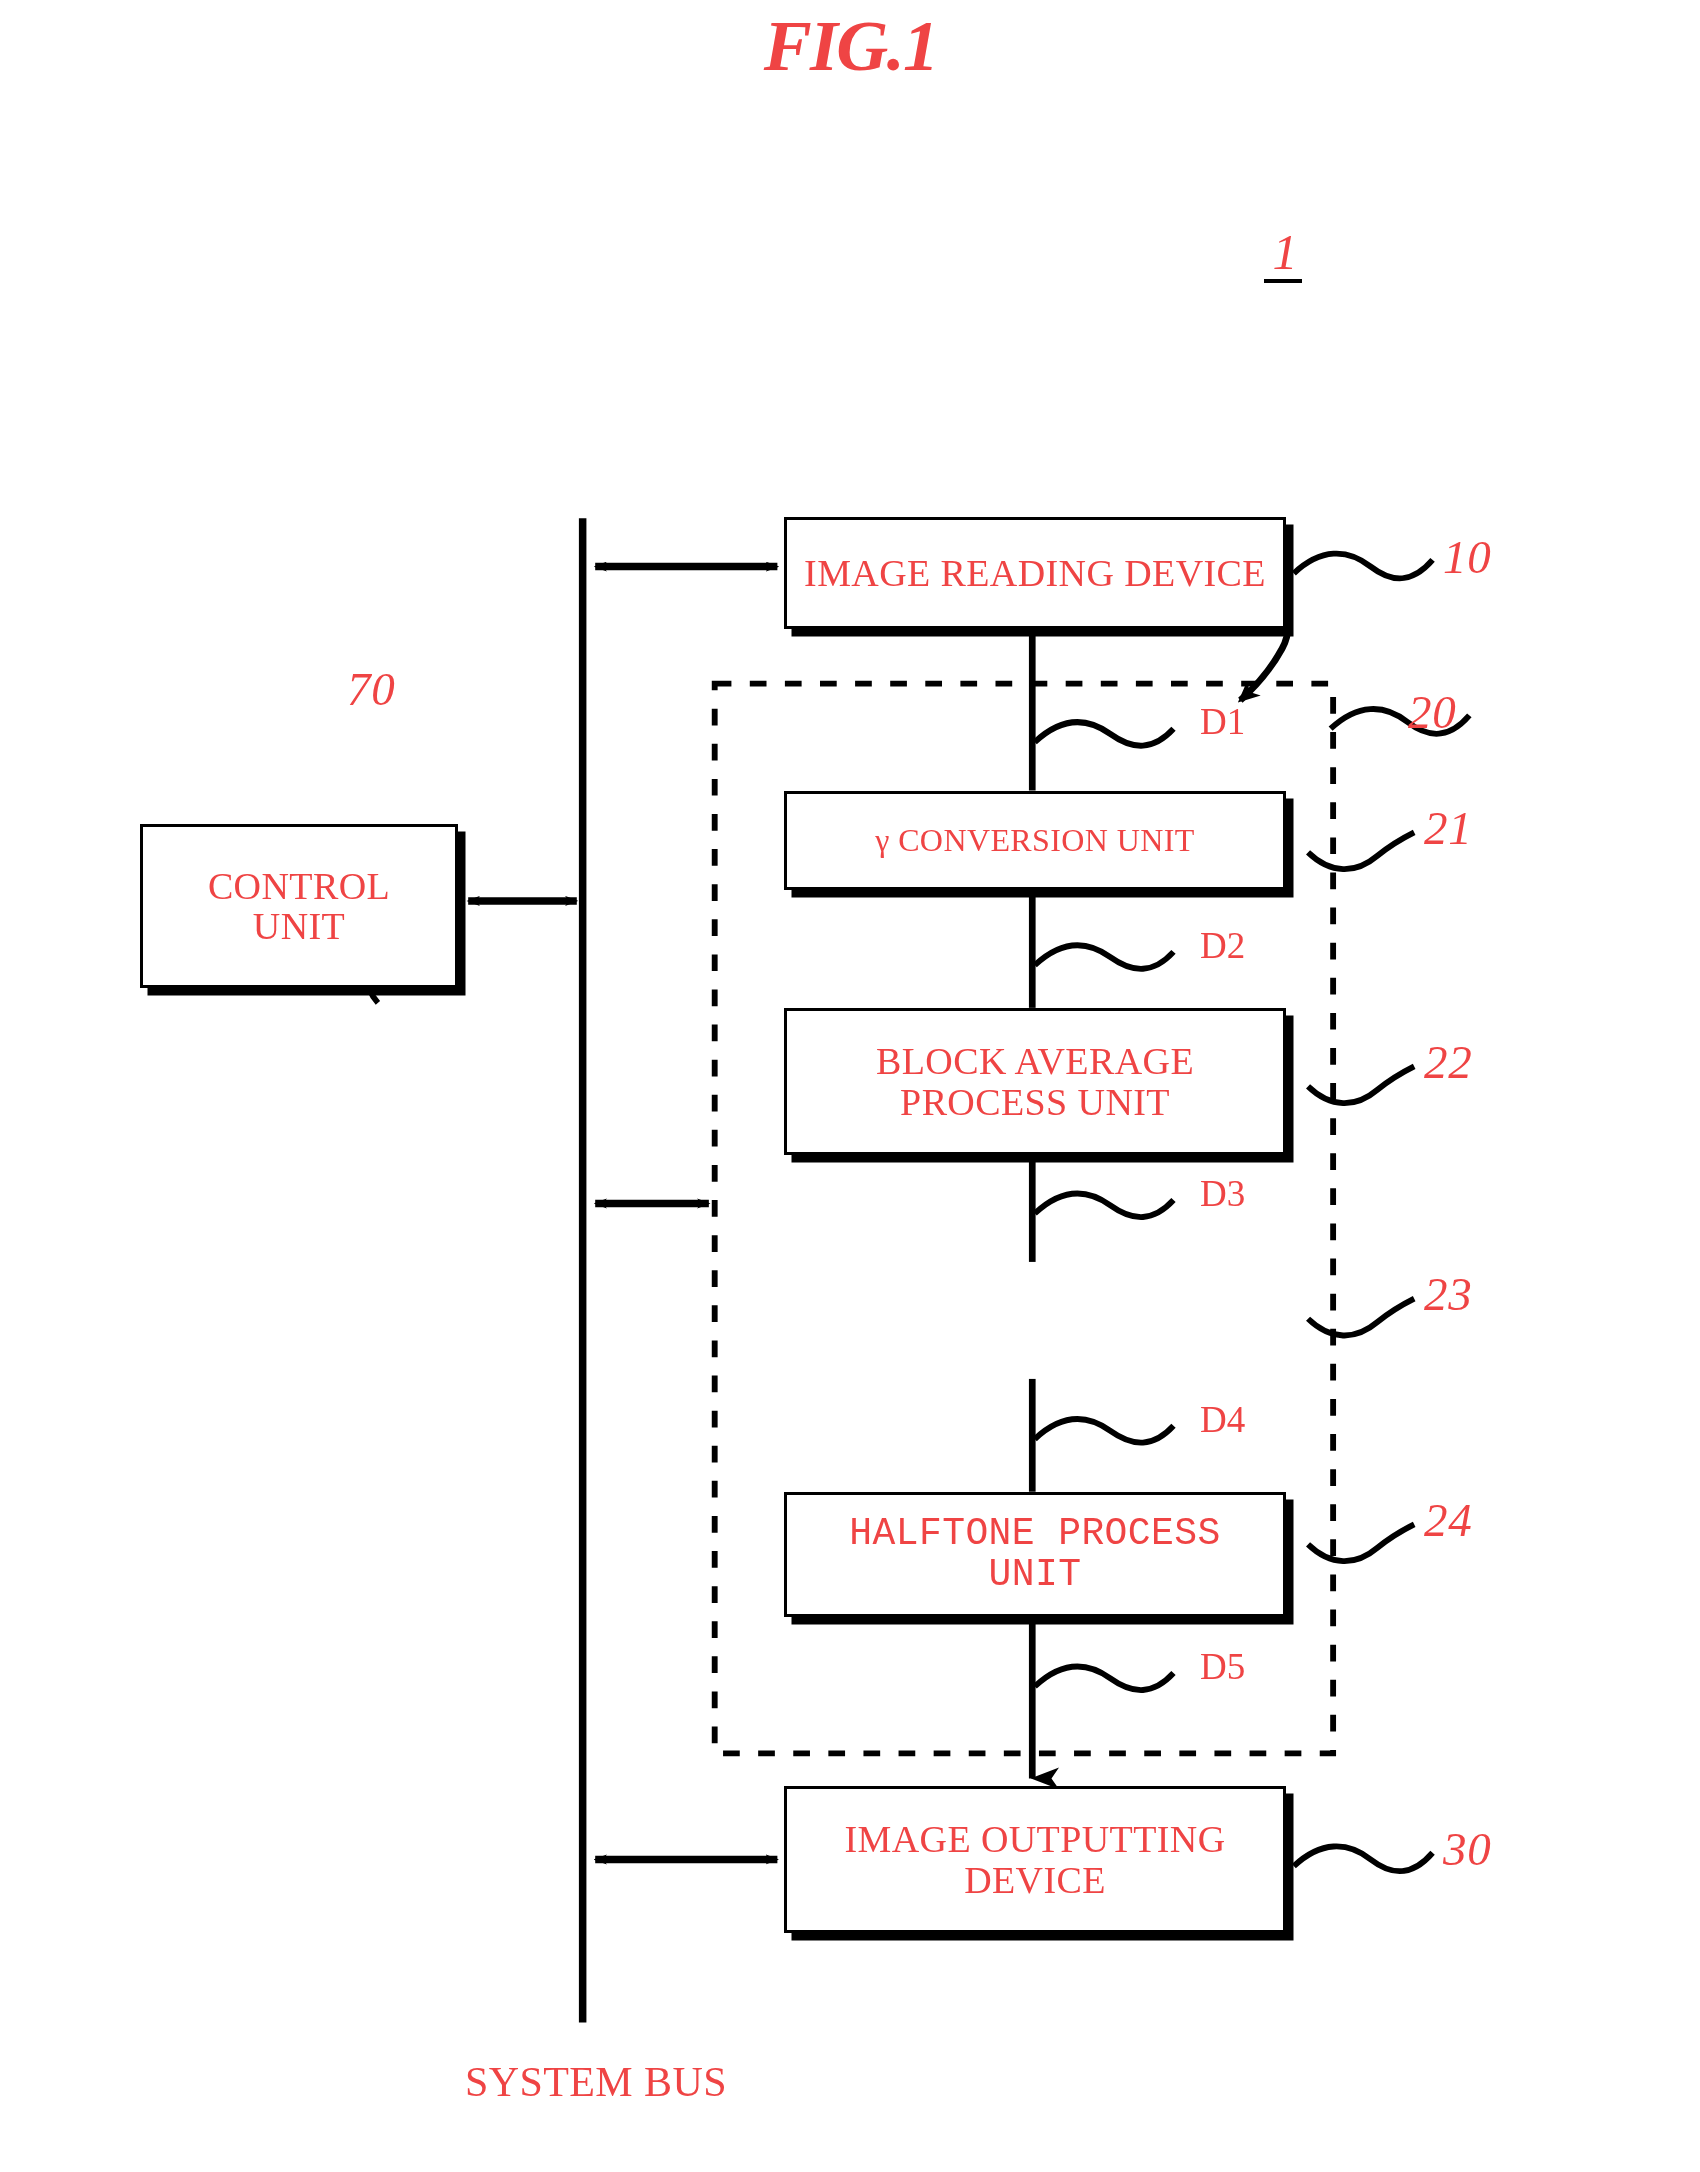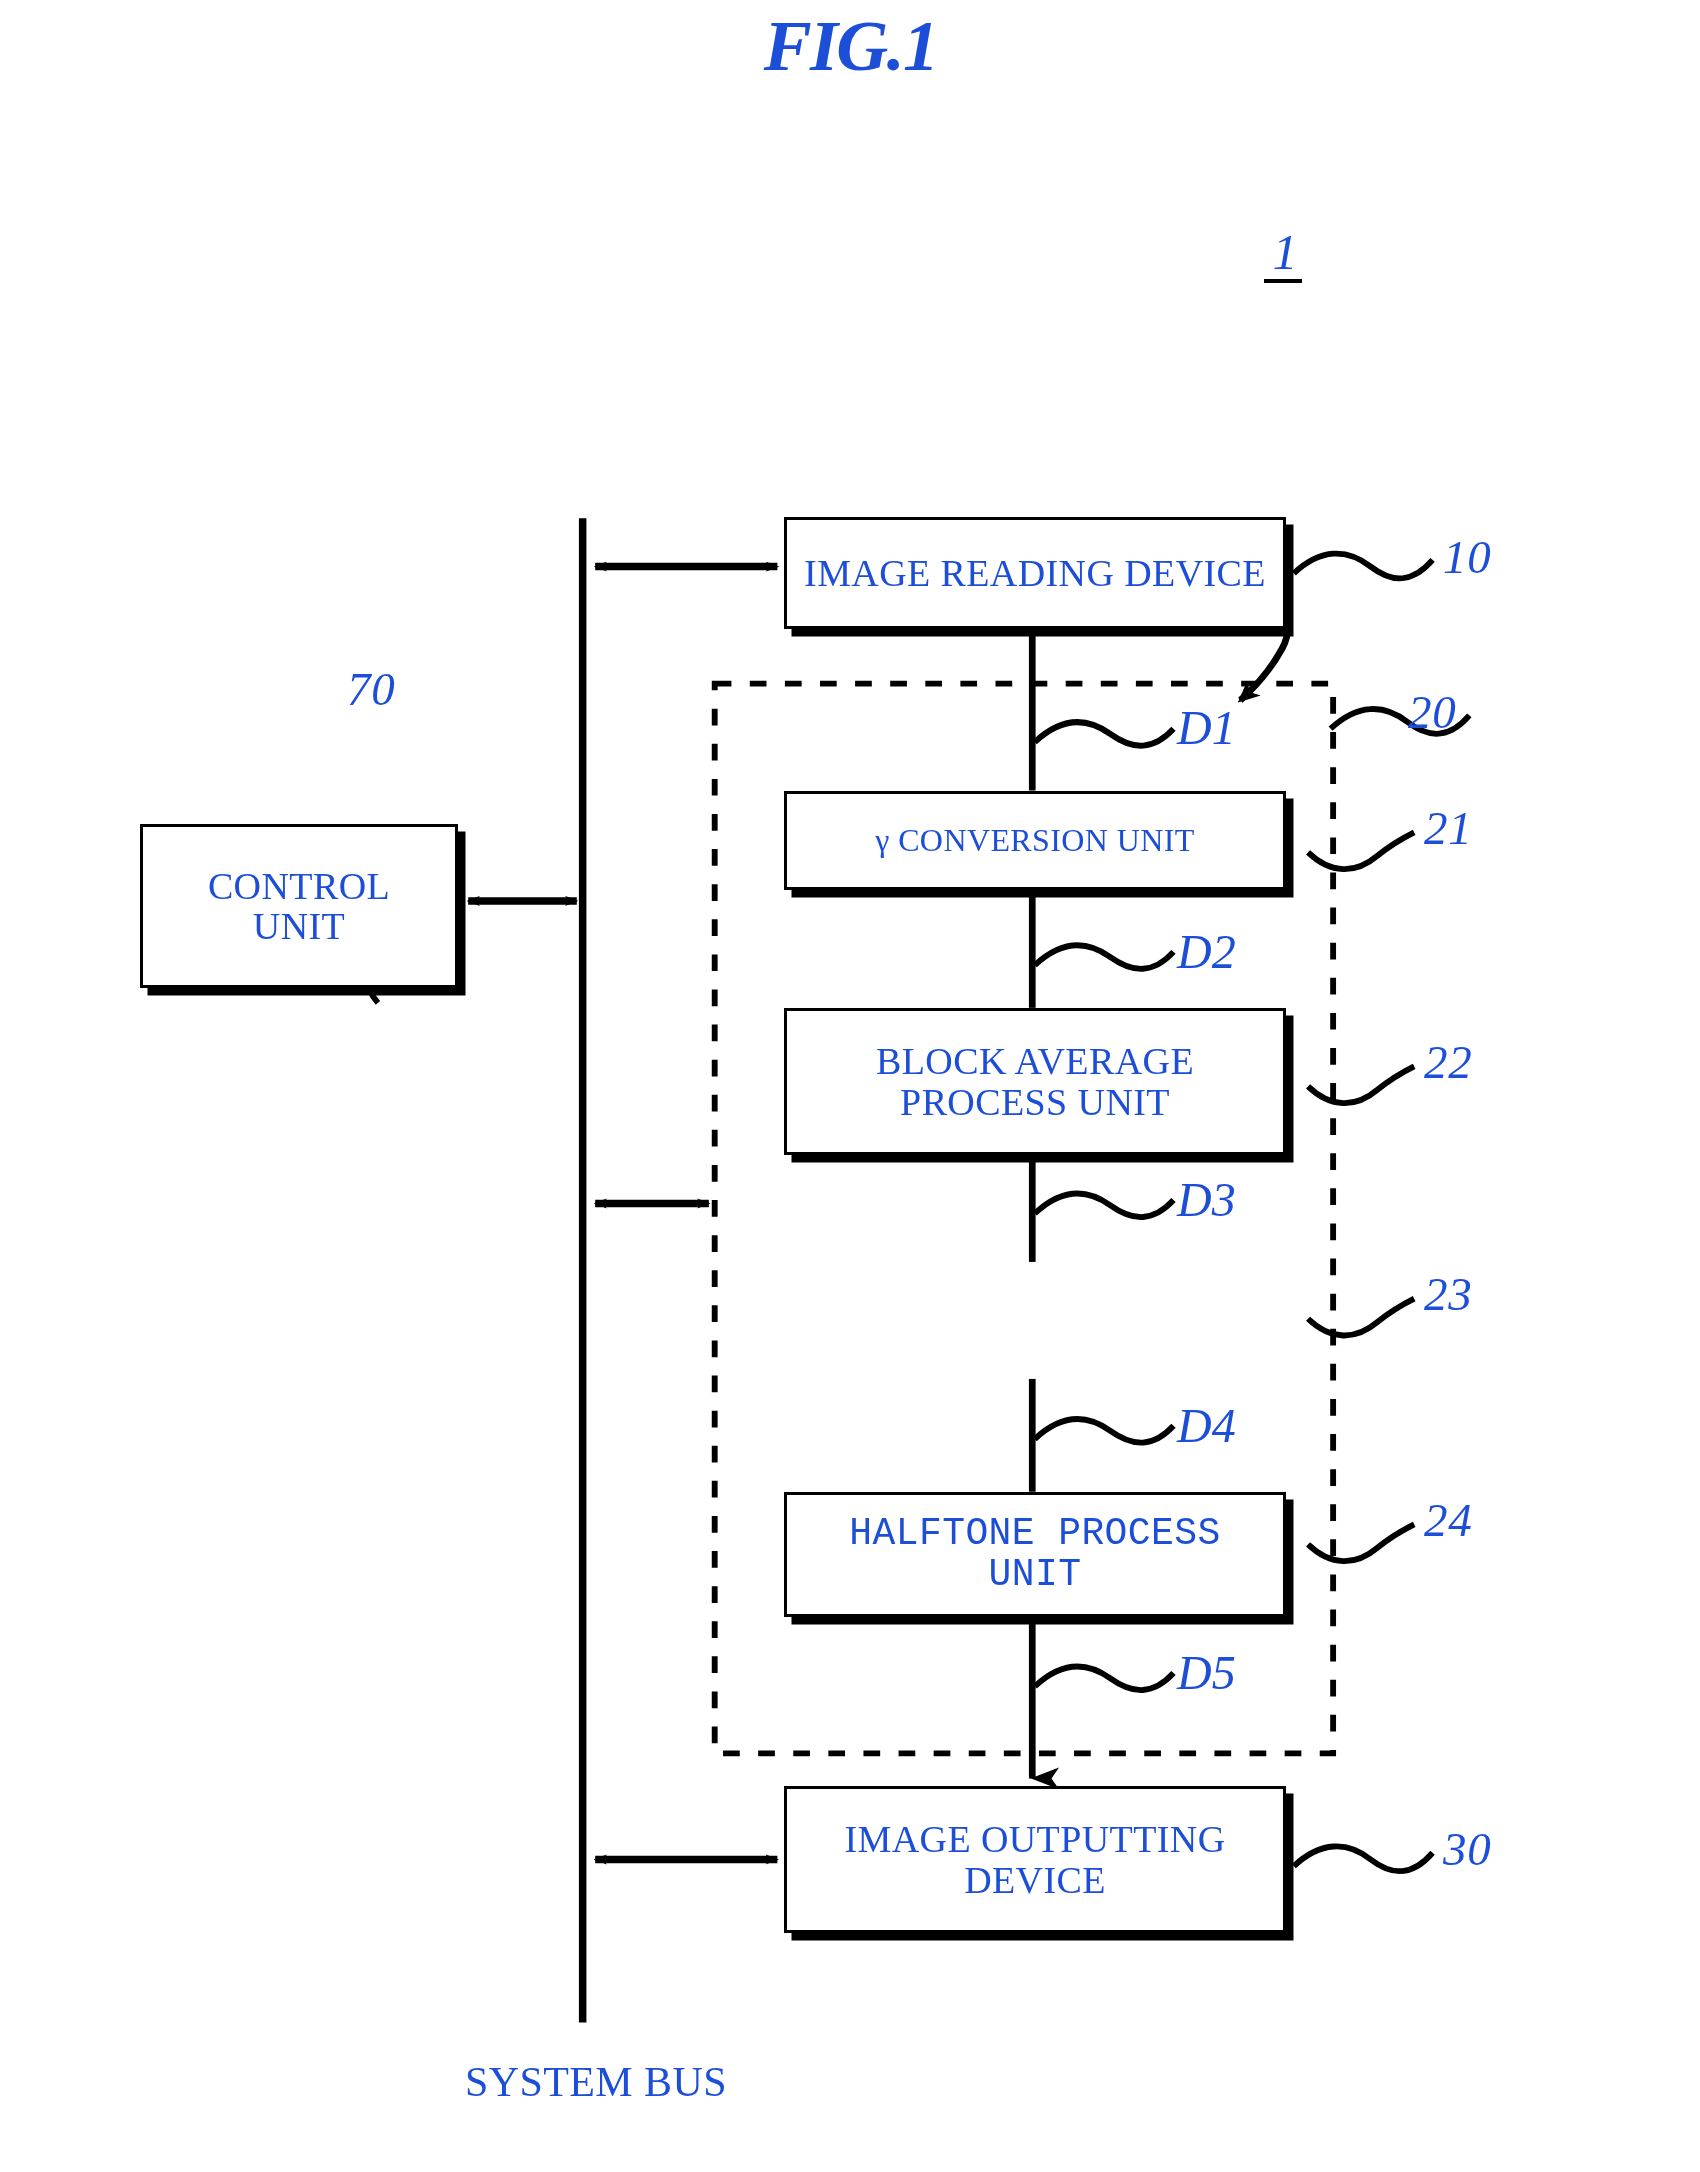--- a/index.html
+++ b/index.html
@@ -6,21 +6,21 @@
     margin: 0;
     padding: 0;
     background: #ffffff;
   }
   #page {
     position: relative;
     width: 1701px;
     height: 2172px;
     background: #ffffff;
     font-family: "Liberation Serif", "DejaVu Serif", serif;
-    color: #1d4ed8;
+    color: #ef4444;
     overflow: hidden;
   }
   #fig-title {
     position: absolute;
     left: 0;
     top: 5px;
     width: 1701px;
     text-align: center;
     font-family: "Liberation Serif", "DejaVu Serif", serif;
     font-weight: bold;
@@ -58,24 +58,24 @@
   .ref-num {
     position: absolute;
     font-style: italic;
     font-size: 47px;
     font-family: "Liberation Serif", "DejaVu Serif", serif;
     white-space: nowrap;
     letter-spacing: 0.8px;
   }
   .data-num {
     position: absolute;
-    font-style: italic;
-    font-size: 48px;
+    font-size: 37px;
     font-family: "Liberation Serif", "DejaVu Serif", serif;
     white-space: nowrap;
+    margin-left: 23px;
   }
   .ref-one {
     position: absolute;
     font-style: italic;
     font-size: 50px;
     font-family: "Liberation Serif", "DejaVu Serif", serif;
     border-bottom: 4.2px solid #000;
     padding: 0 5px 1.7px 8.4px;
     line-height: 1.0;
   }

